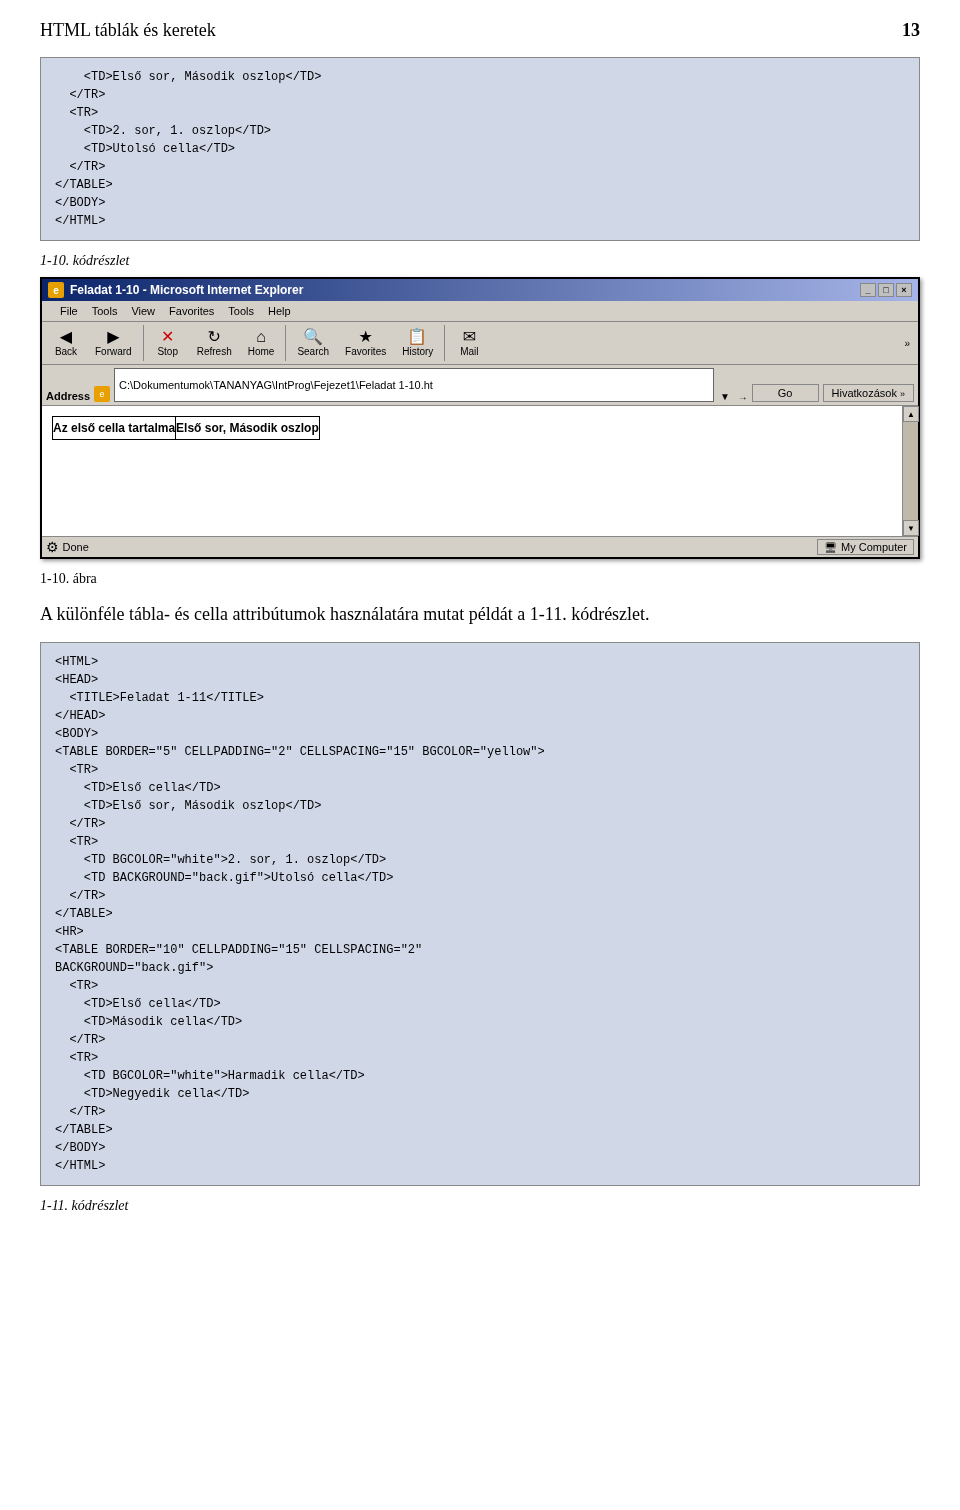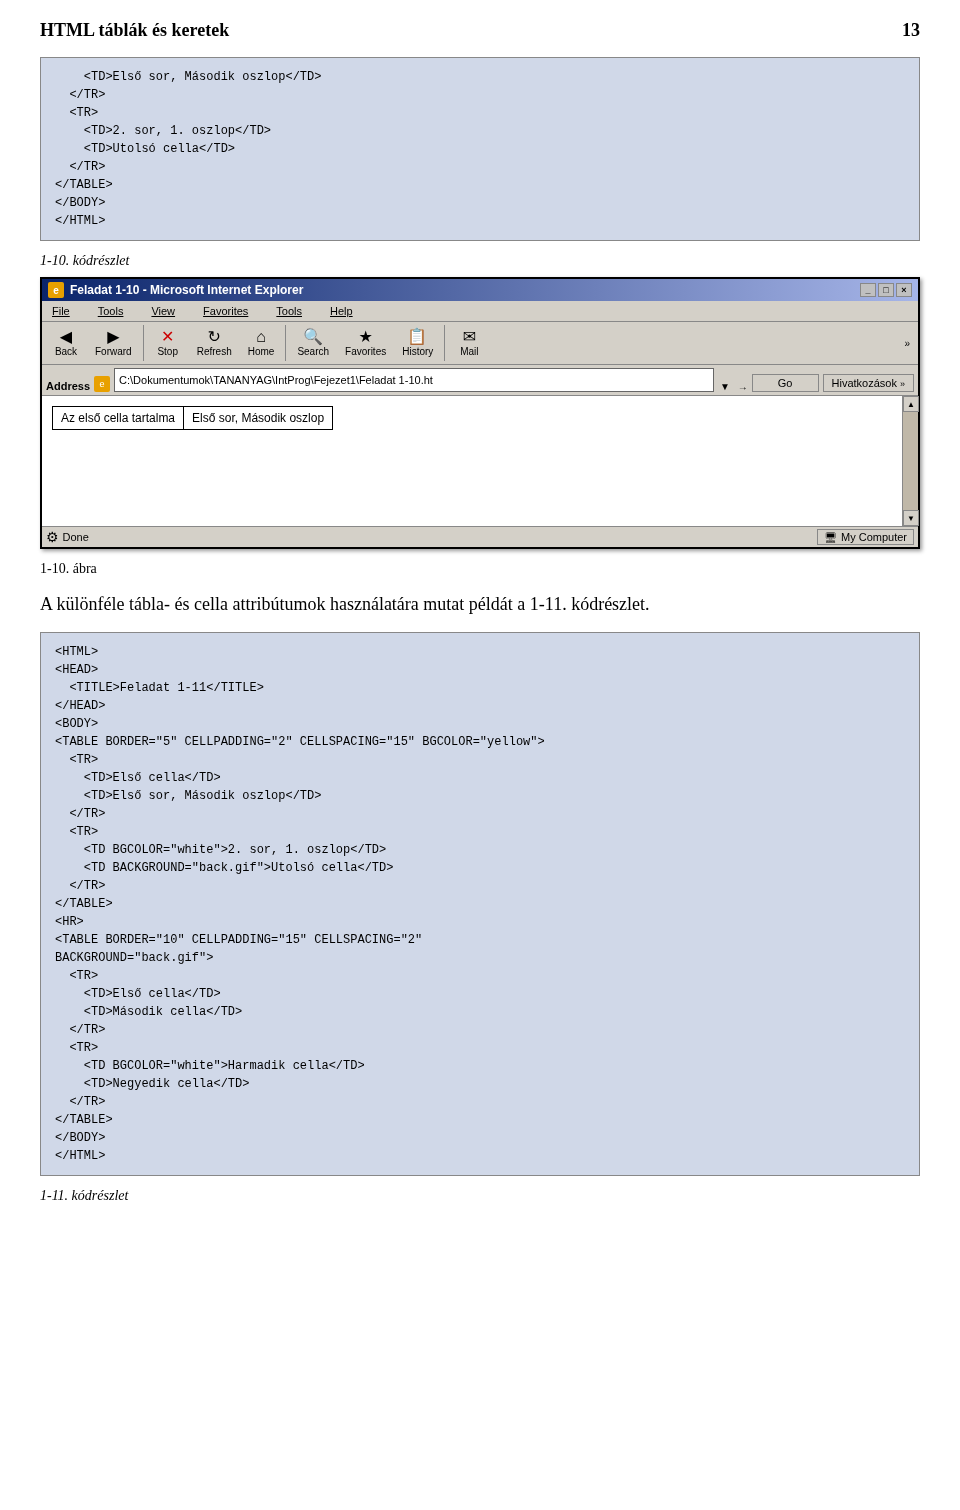--- a/index.html
+++ b/index.html
@@ -15,21 +15,21 @@
 
     
     .page-header {
       display: flex;
       justify-content: space-between;
       align-items: flex-start;
       margin-bottom: 16px;
     }
     .page-title {
       font-size: 18px;
-      font-weight: bold;
+      font-weight: normal;
       text-align: center;
     }
     .page-number {
       font-size: 18px;
       font-weight: bold;
     }
 
     
     .code-block {
       background: #d0d8e8;
@@ -98,25 +98,24 @@
       align-items: center;
       justify-content: center;
       font-size: 9px;
       color: #000;
       cursor: pointer;
     }
 
     
     .ie-menubar {
       background: #d4d0c8;
-      padding: 2px 4px;
-      display: flex;
-      gap: 16px;
+      padding: 2px 12px;
+      display: flex;
+      gap: 2px;
       border-bottom: 1px solid #888;
-      text-decoration: underline;
     }
     .ie-menu-item {
       padding: 2px 6px;
       font-size: 11px;
       cursor: pointer;
     }
 
     
     .ie-toolbar {
       background: #d4d0c8;
@@ -164,21 +163,21 @@
       gap: 4px;
       border-bottom: 1px solid #888;
     }
     .ie-address-label {
       font-size: 11px;
       font-weight: bold;
       white-space: nowrap;
     }
     .ie-address-input {
       flex: 1;
-      height: 24px;
+      height: 34px;
       border: 1px solid #666;
       background: white;
       padding: 1px 4px;
       font-size: 11px;
       display: flex;
       align-items: center;
     }
     .ie-address-icon {
       width: 16px;
       height: 16px;
@@ -247,23 +246,24 @@
       background: #c0b8a8;
     }
 
     
     .preview-table {
       border-collapse: collapse;
       border: 1px solid #000;
     }
     .preview-table td {
       border: 1px solid #000;
-      padding: 4px 8px;
+      padding: 4px 0;
       font-size: 12px;
       font-family: Arial, sans-serif;
+      font-weight: bold;
     }
 
     
     .ie-statusbar {
       background: #d4d0c8;
       border-top: 1px solid #888;
       padding: 2px 4px;
       display: flex;
       align-items: center;
       justify-content: space-between;

